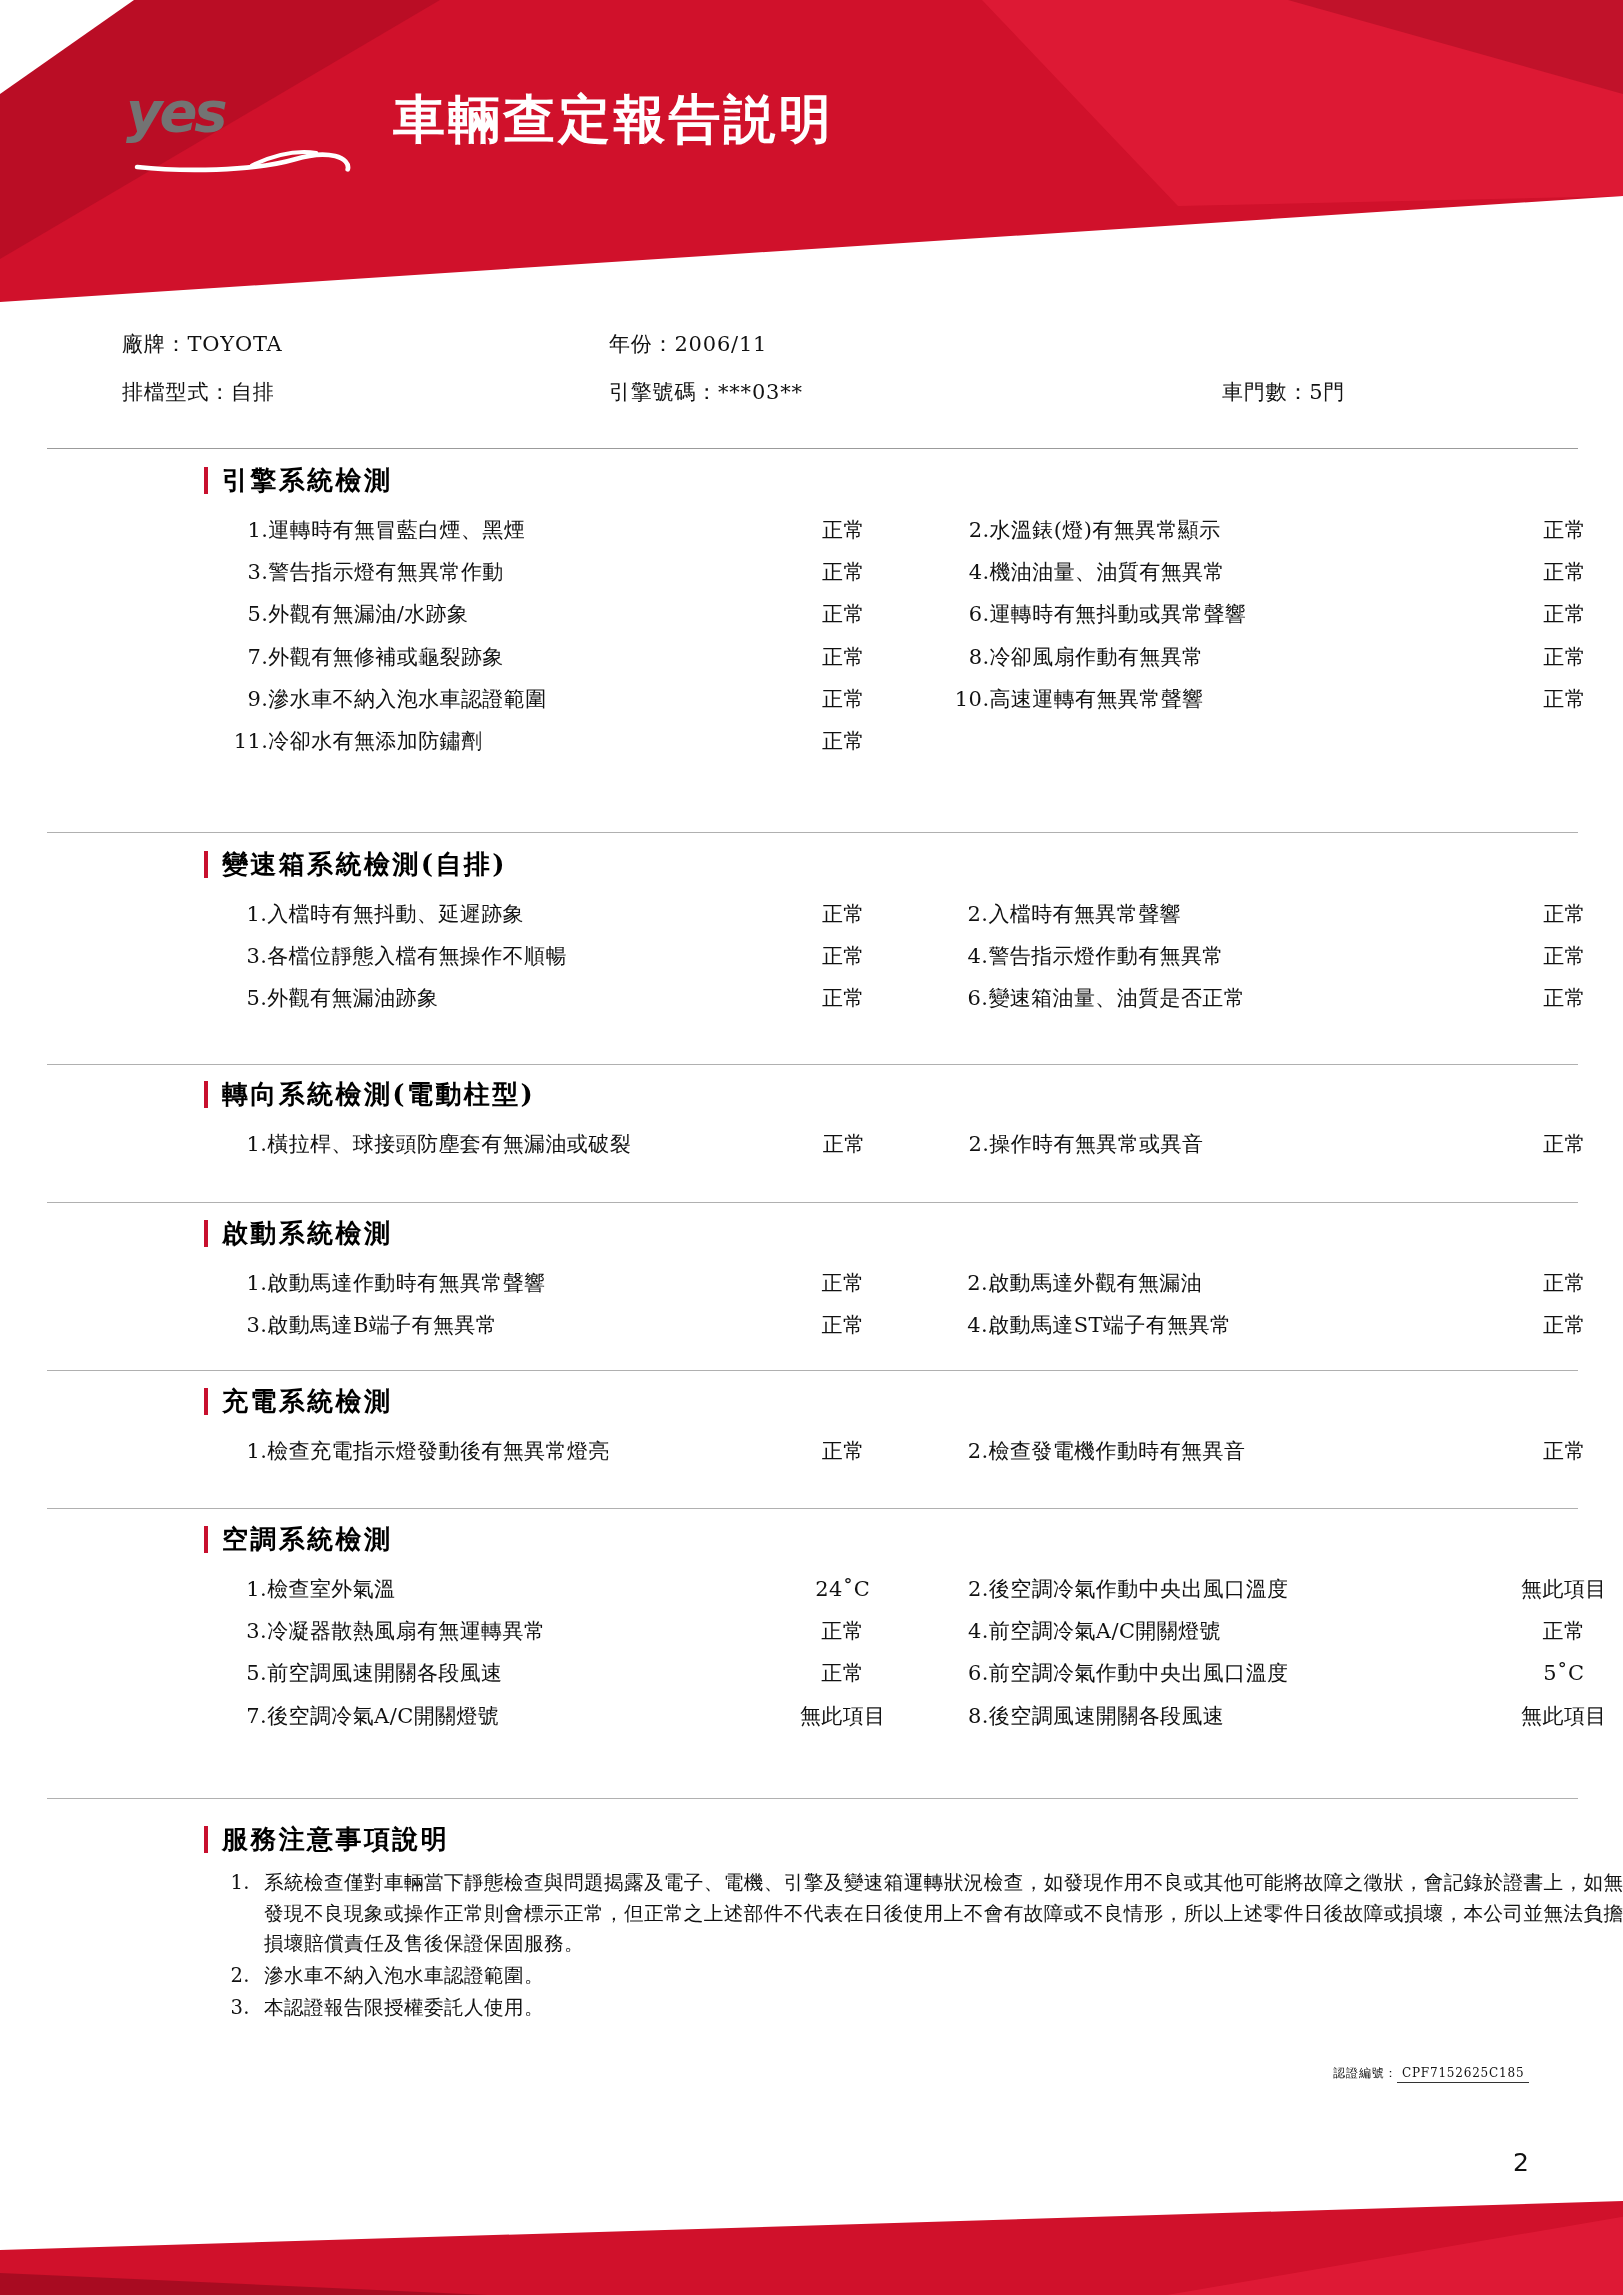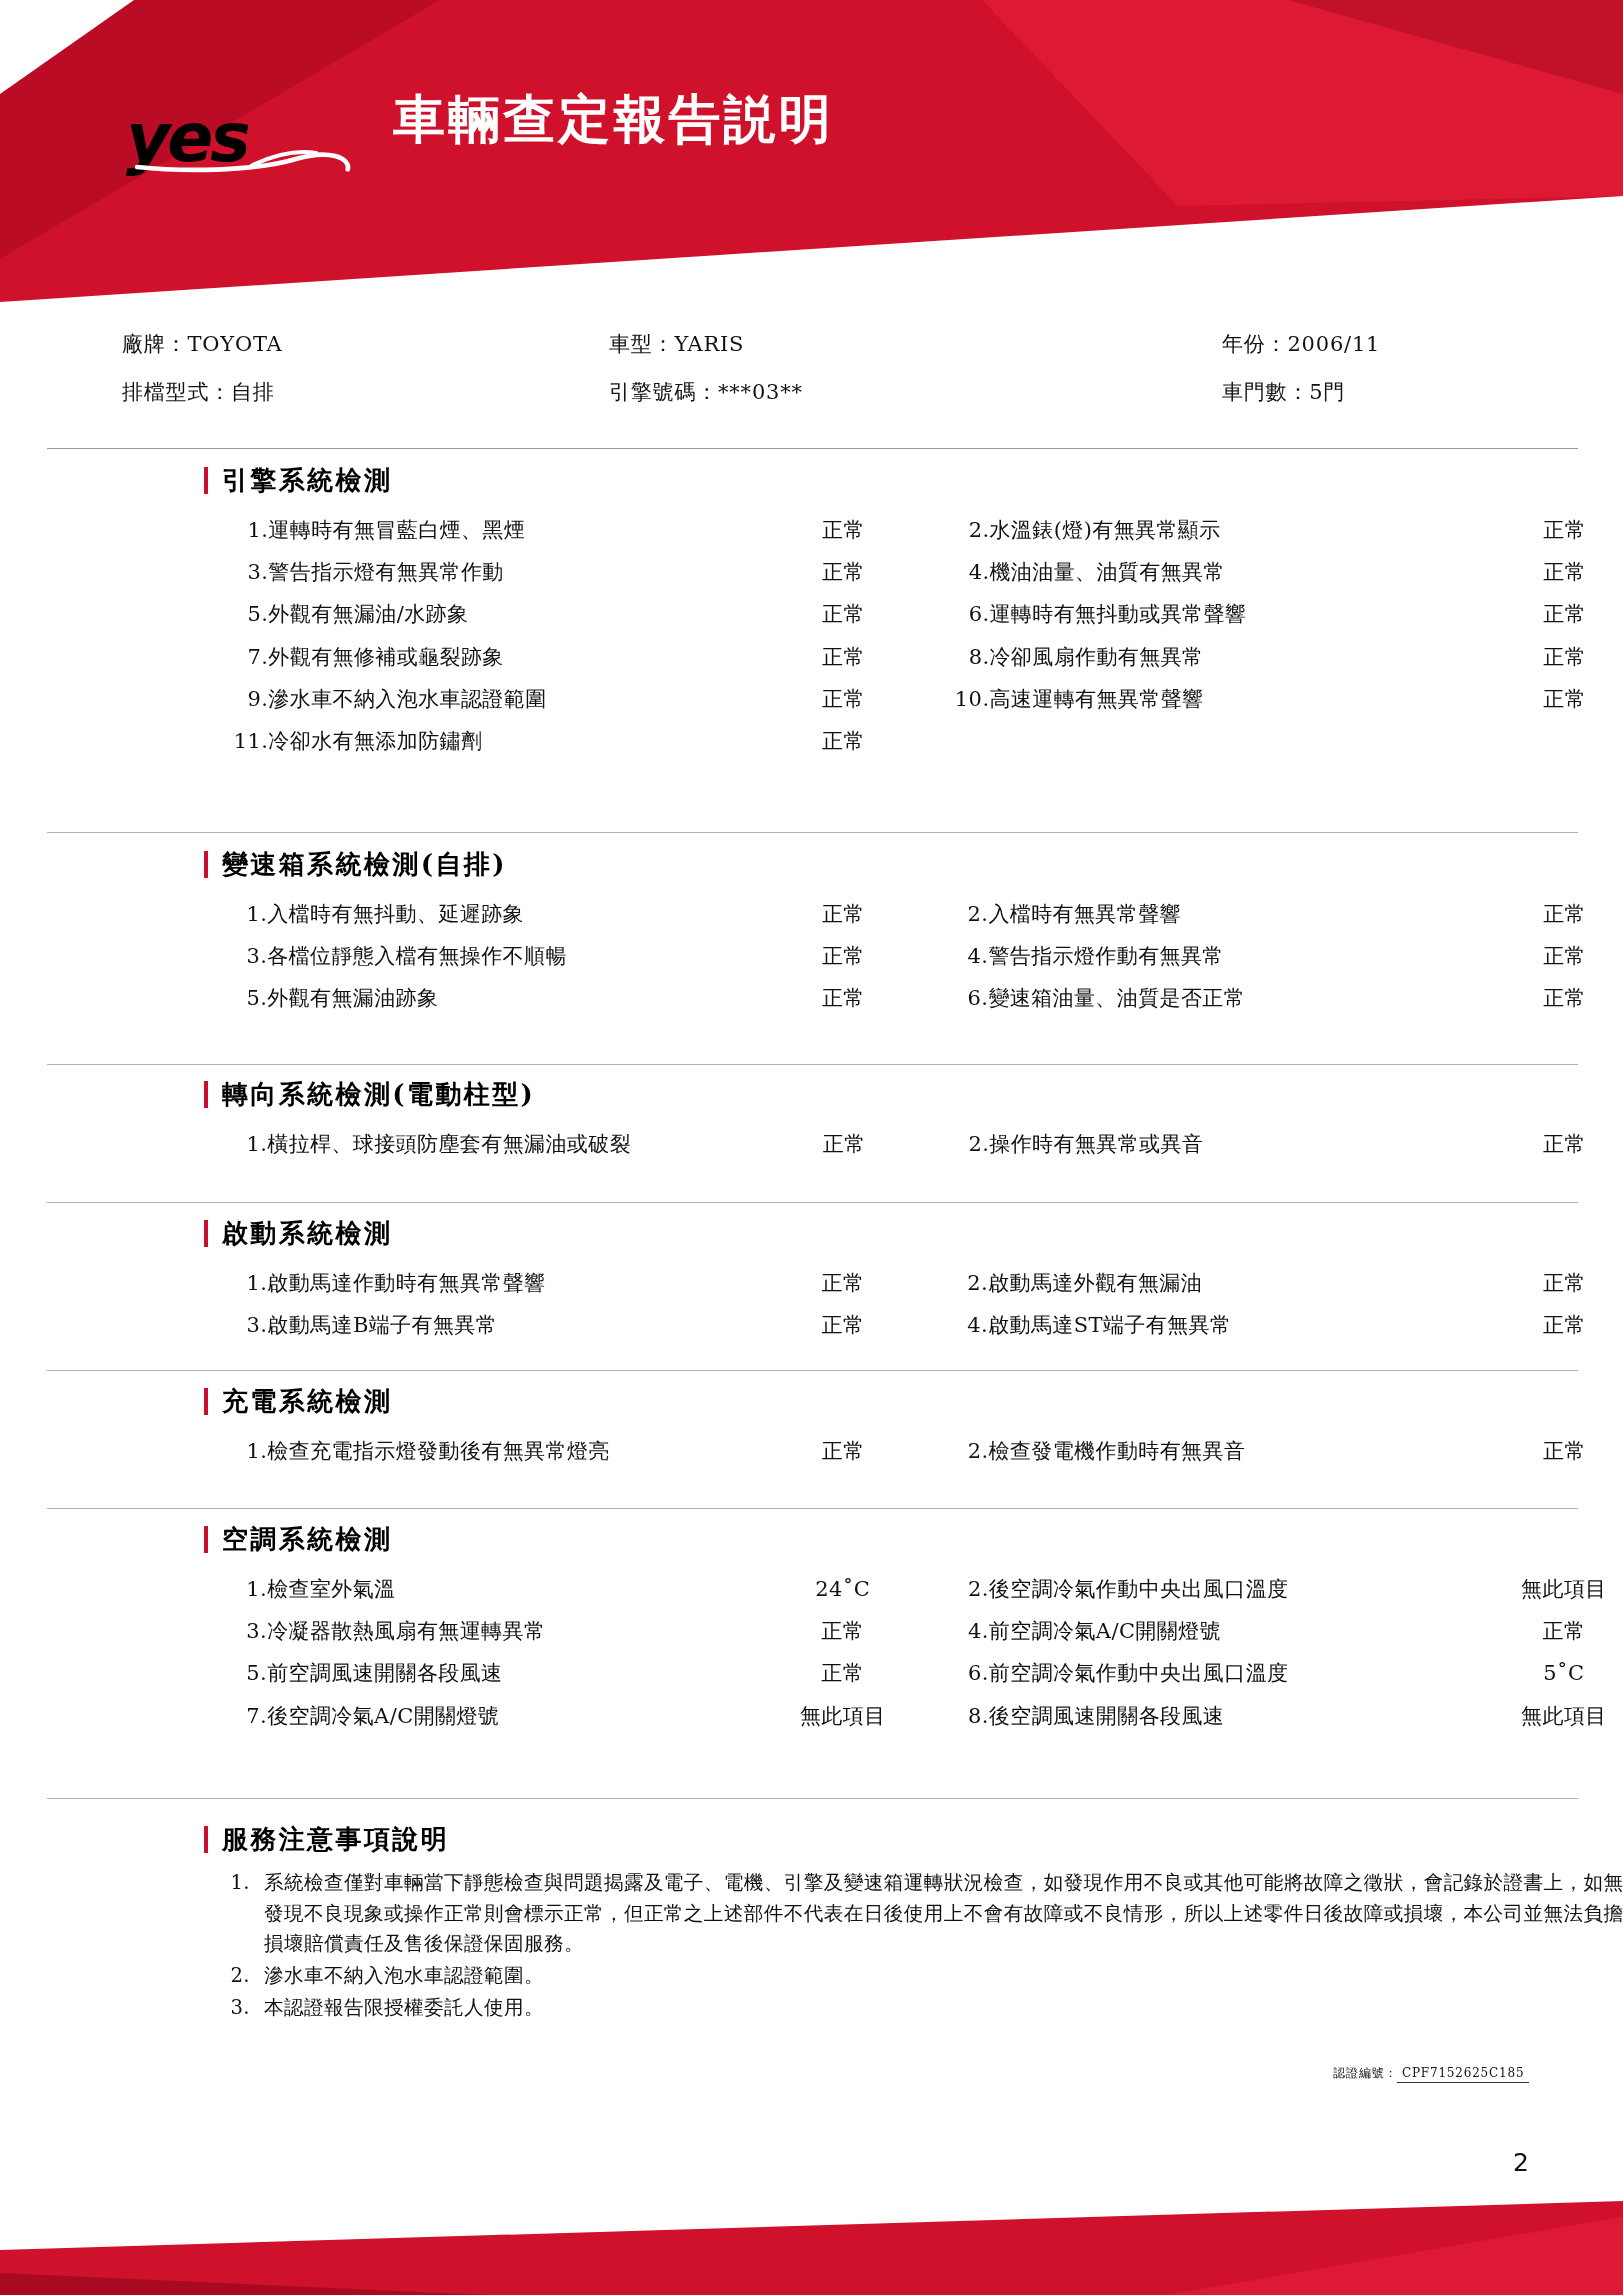--- a/index.html
+++ b/index.html
@@ -58,27 +58,27 @@
     background:#ffffff;
     clip-path: polygon(0 0, 134px 0, 0 94px);
   }
 
   .logo {
     position:absolute;
     left:126px; top:82px;
     width:243px; height:86px;
   }
   .logo .yes {
-    position:absolute; left:0; top:22px;
+    position:absolute; left:0; top:2px;
     font-family:"DejaVu Sans","Liberation Sans",sans-serif;
     font-weight:bold;
     font-style:italic;
-    font-size:68px;
+    font-size:56px;
     letter-spacing:-3.1px;
-    color:#000000;
+    color:#737373;
     line-height:1;
   }
   .logo .swoosh {
     position:absolute; left:7.9px; top:66px;
     width:220px; height:27px;
   }
   .hdr-title {
     position:absolute;
     left:393px; top:85px;
     font-size:52px;
@@ -240,21 +240,20 @@
         <path d="M150 22 C175 10 205 2 232 6" fill="none" stroke="#ffffff" stroke-width="5" stroke-linecap="round"></path>
       </svg>
     </div>
 
     <div class="hdr-title">車輛查定報告説明</div>
   </div>
 
   <div class="info">
     <div class="info-row">
       <div class="info-col info-c1">廠牌：TOYOTA</div>
-      <div class="info-col info-c2">車型：YARIS</div>
       <div class="info-col info-c3">年份：2006/11</div>
     </div>
     <div class="info-row">
       <div class="info-col info-c1">排檔型式：自排</div>
       <div class="info-col info-c2">引擎號碼：***03**</div>
       <div class="info-col info-c3">車門數：5門</div>
     </div>
   </div>
 
   <div class="hr-thick" style="top:448px;"></div>

